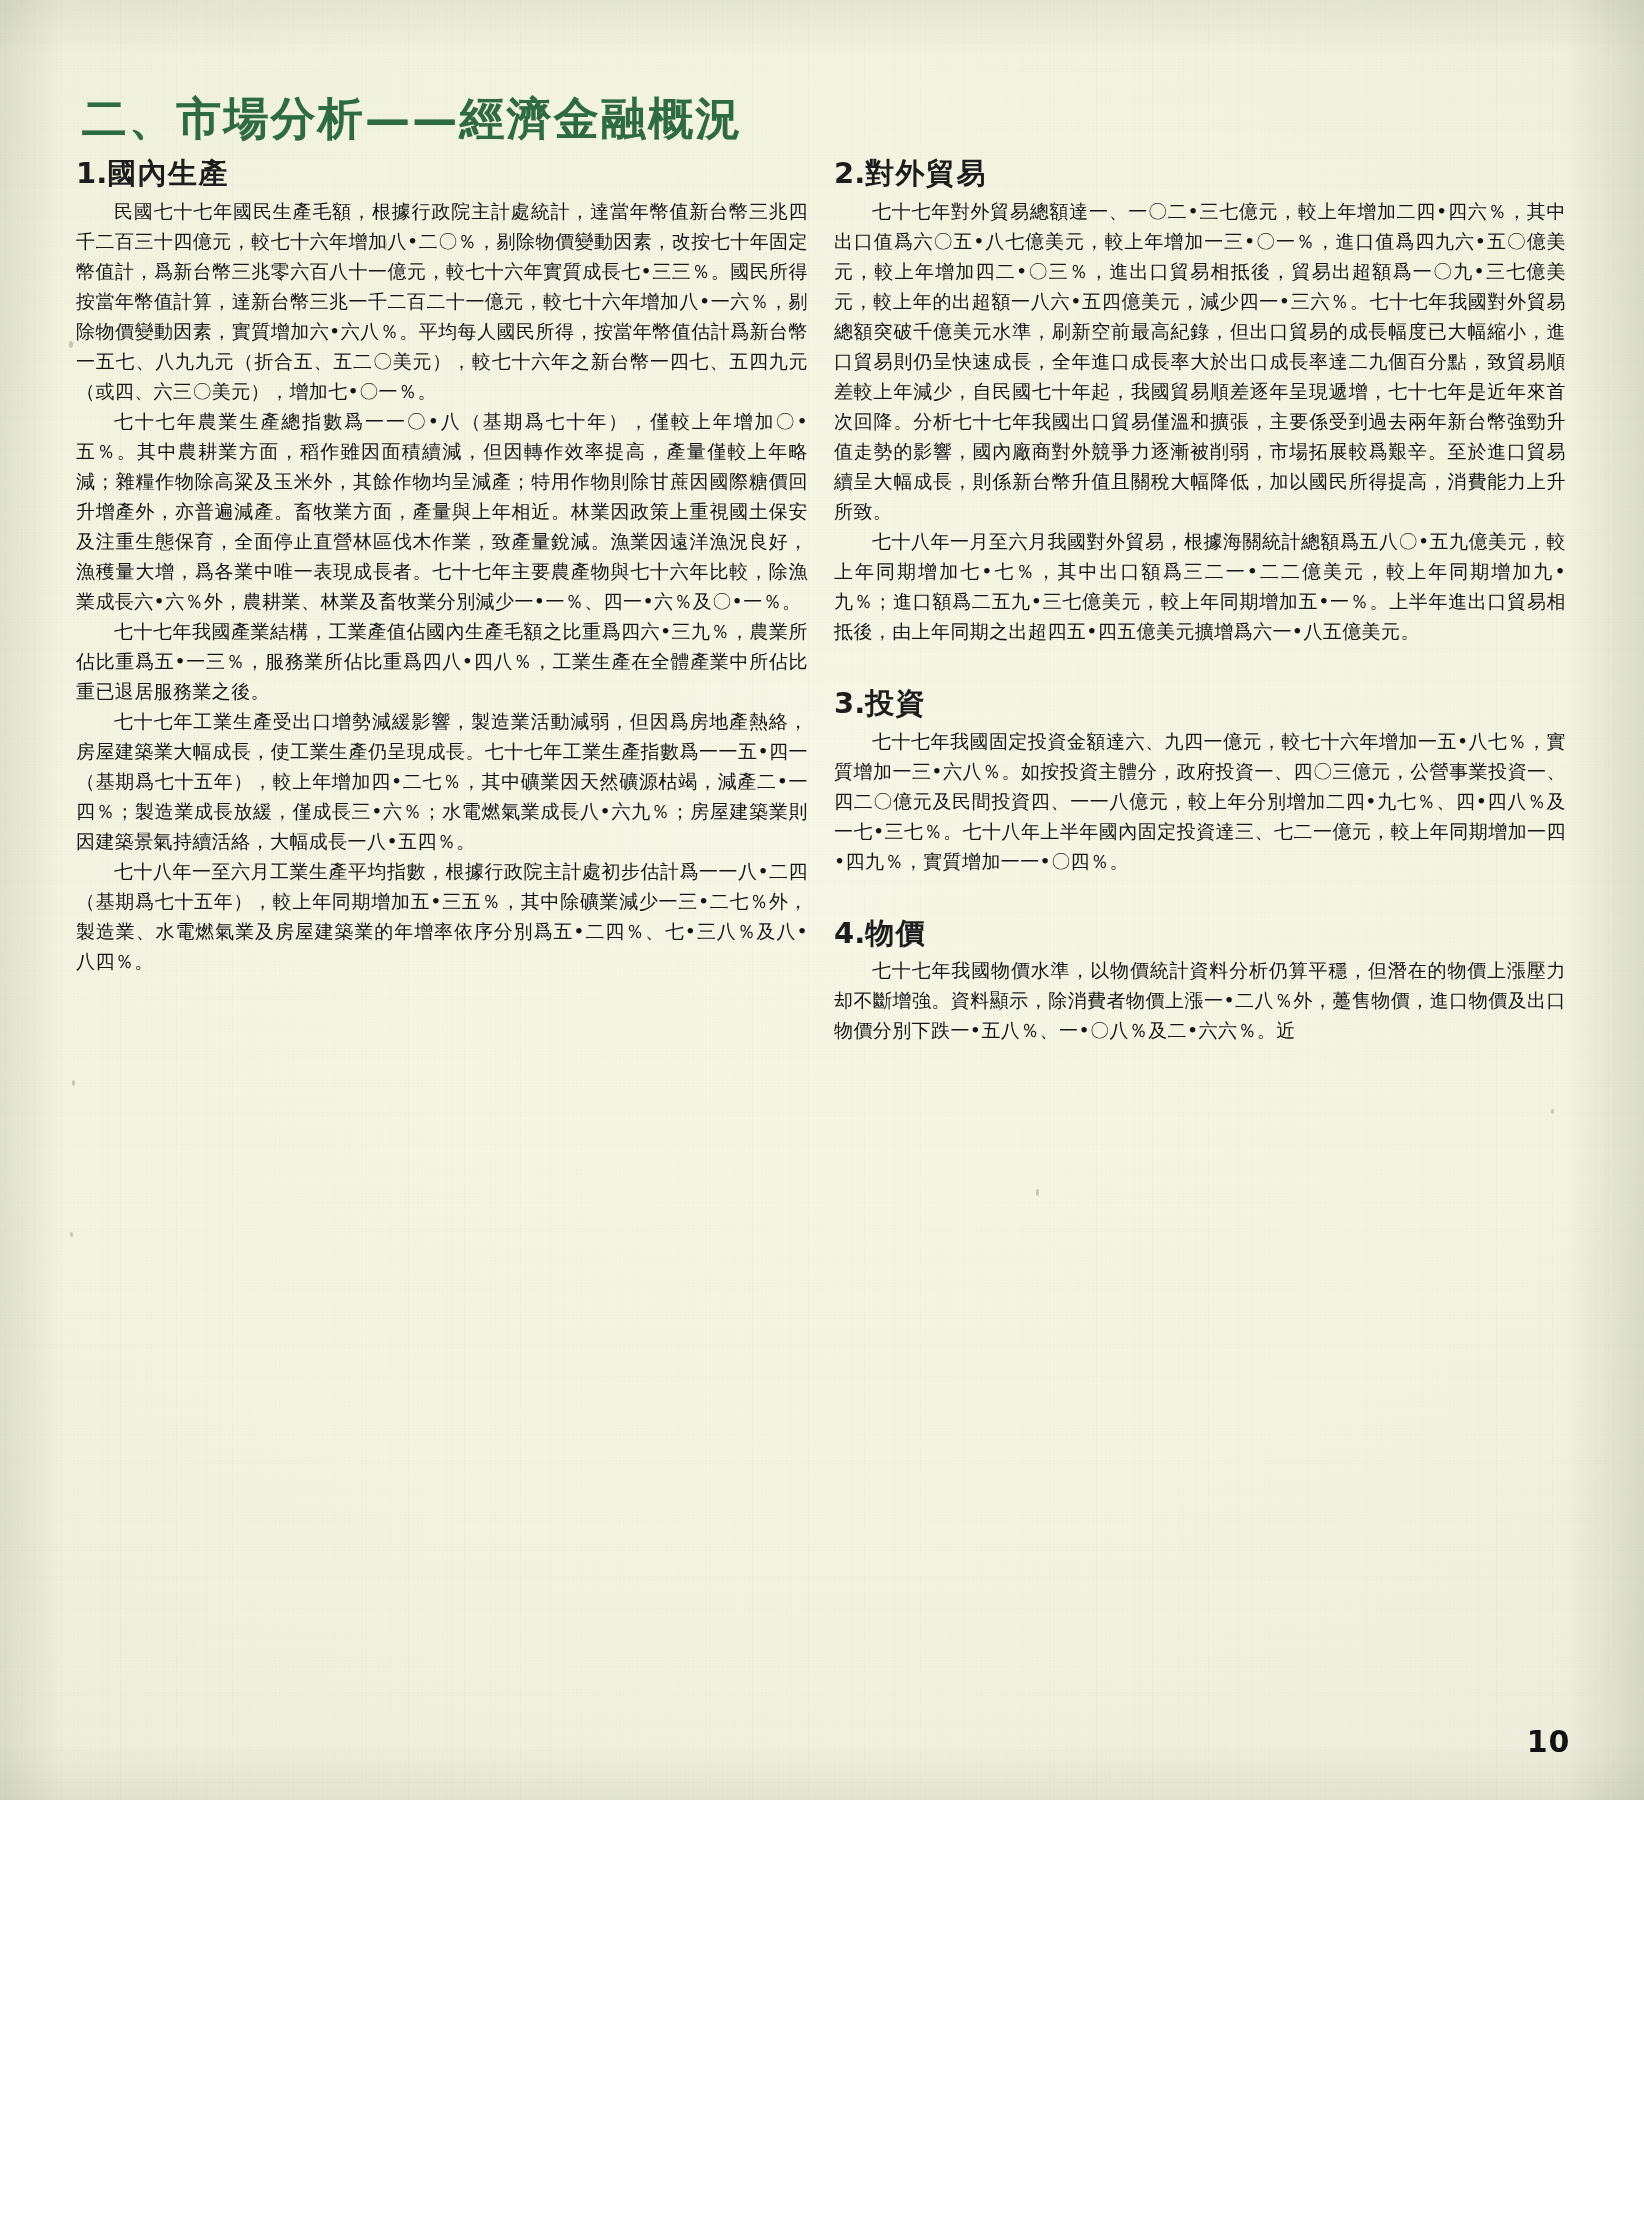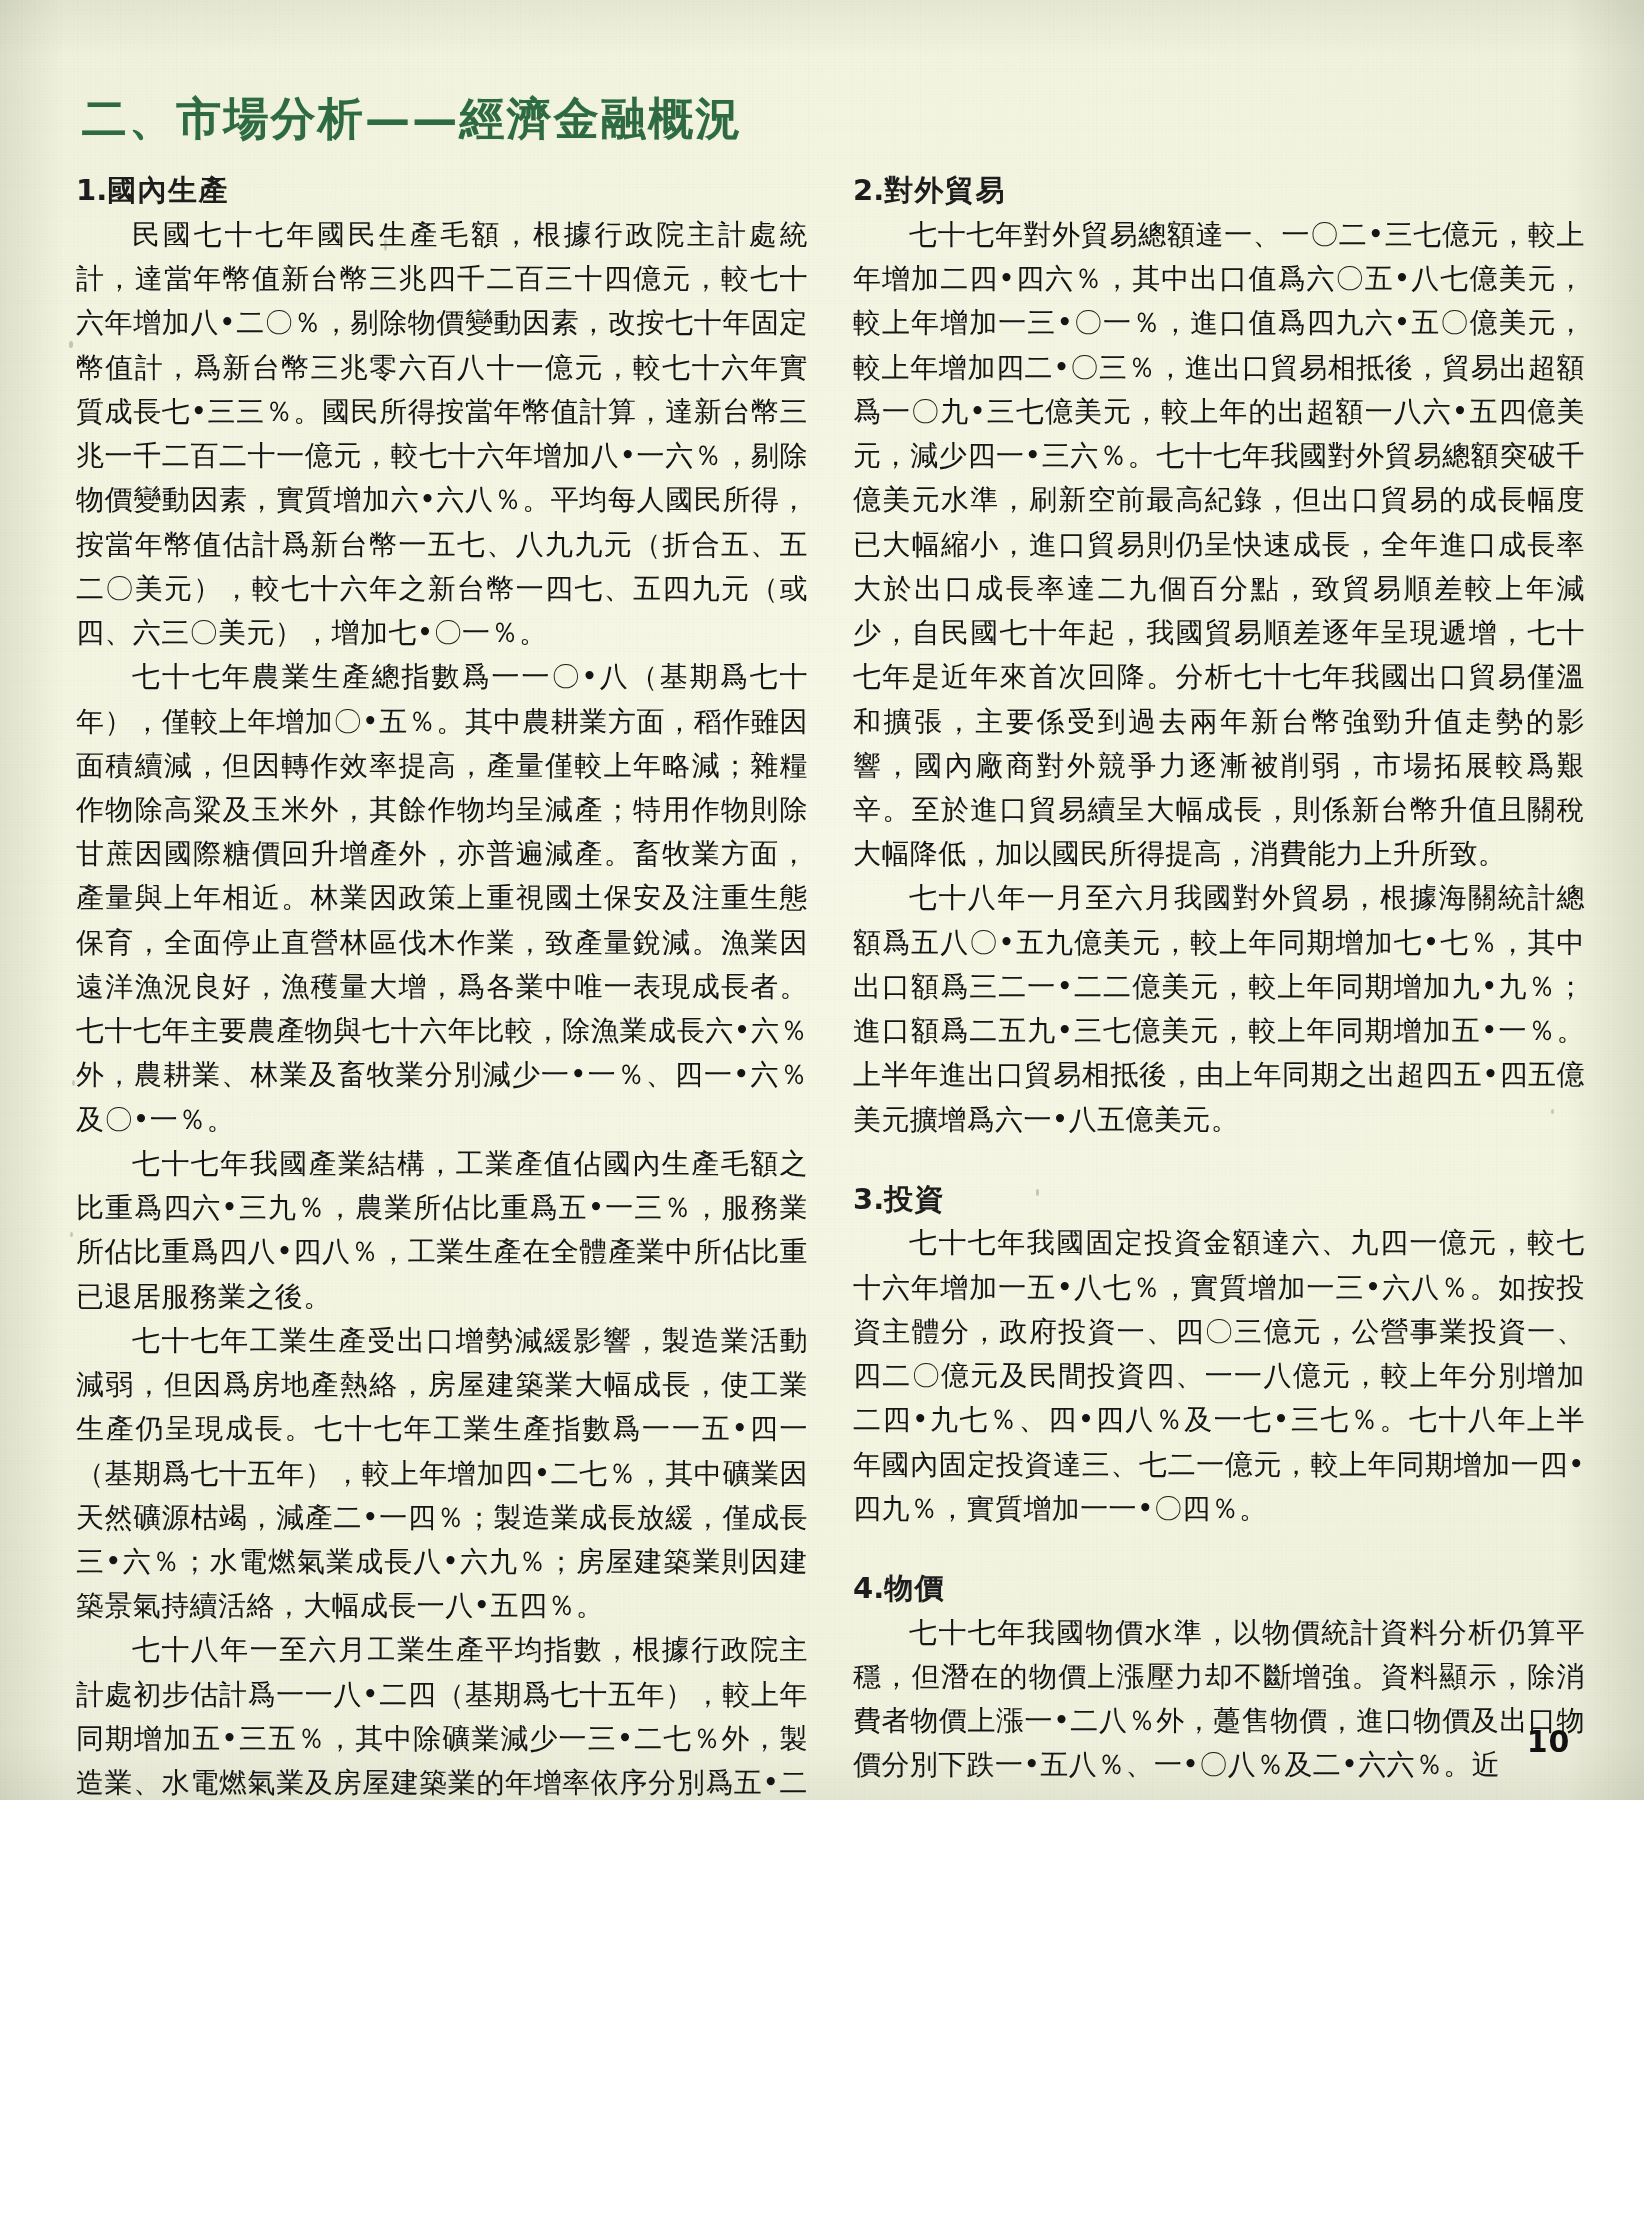--- a/index.html
+++ b/index.html
@@ -62,22 +62,22 @@
     line-height: 1.12;
     margin: 0 0 7.2px 0;
     padding-left: 5.8px;
     white-space: nowrap;
     text-shadow: 0 0 0.7px rgba(47,107,66,0.35);
   }
 
   
   .columns {
     display: flex;
-    gap: 45px;
-    margin-top: 28px;
+    gap: 26px;
+    margin-top: 11px;
   }
   .col {
     width: 732px;
     flex: 0 0 732px;
   }
 
   .sec-heading {
     font-family: "DejaVu Sans", "Liberation Sans", sans-serif;
     font-size: 29px;
     font-weight: 700;
@@ -89,21 +89,21 @@
   .sec-heading.spaced {
     margin-top: 39px;
   }
   .sec-heading .num {
     font-family: "DejaVu Sans", "Liberation Sans", sans-serif;
     letter-spacing: 0;
   }
 
   p.para {
     font-family: "DejaVu Serif", "Liberation Serif", serif;
-    font-size: 28px;
+    font-size: 19px;
     line-height: 1.58;
     color: #151515;
     margin: 0;
     text-align: justify;
     text-justify: inter-character;
     text-indent: 2em;
     letter-spacing: 0.4px;
     -webkit-font-smoothing: none;
   }
   p.para + p.para {

